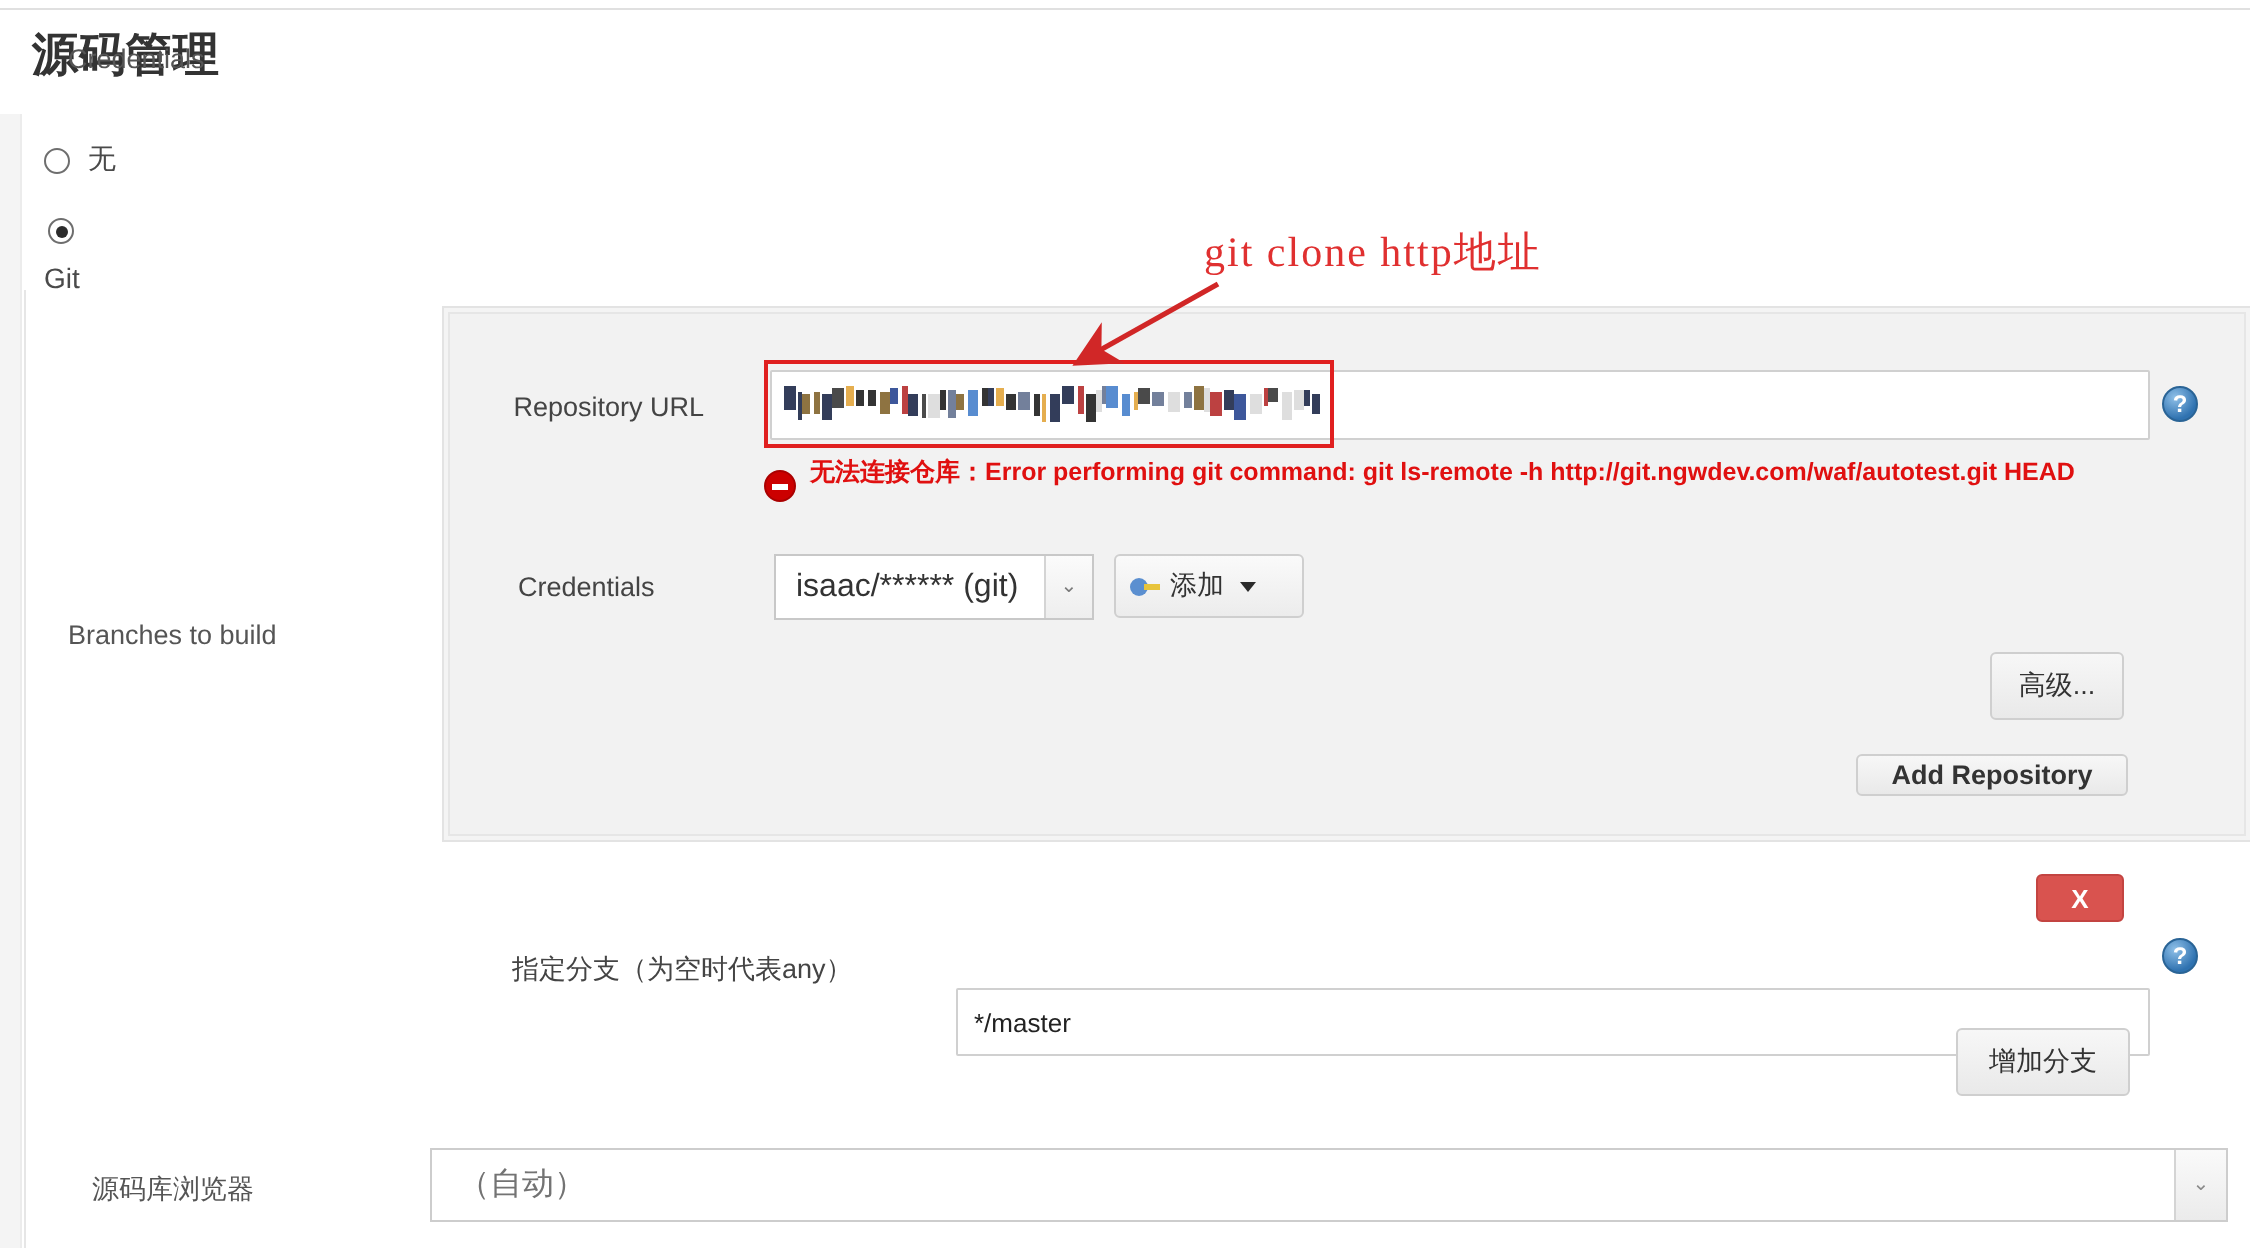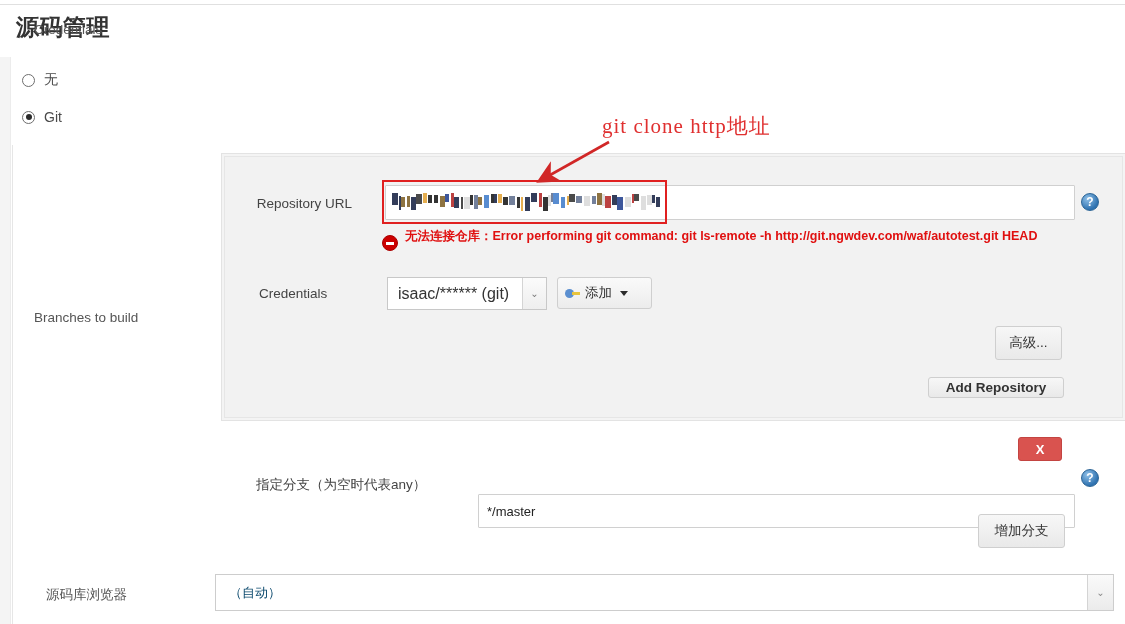--- a/index.html
+++ b/index.html
@@ -53,21 +53,21 @@
 
   
   .radio-row {
     position: absolute;
     left: 22px;
     display: flex;
     align-items: center;
     gap: 9px;
   }
   .radio-row.r1 { top: 71px; }
-  .radio-row.r2 { top: 109px; }
+  .radio-row.r2 { top: 109px; flex-direction: column; }
   .radio-dot {
     width: 13px; height: 13px;
     border-radius: 50%;
     border: 1px solid #6e6e6e;
     background: #ffffff;
     box-sizing: border-box;
     position: relative;
     flex: 0 0 auto;
   }
   .radio-dot.checked::after {
@@ -363,22 +363,22 @@
     width: 899px; height: 37px;
     background: #ffffff;
     border: 1px solid #cdcdcd;
     box-sizing: border-box;
     display: flex;
     align-items: center;
   }
   #browser-select .sel-text {
     flex: 1;
     padding-left: 13px;
-    font-size: 13px;
-    color: #0c4a6e;
+    font-size: 16px;
+    color: #737373;
   }
   #browser-select .sel-arrow {
     width: 25px; height: 35px;
     background: linear-gradient(#fafafa, #ebebeb);
     border-left: 1px solid #d4d4d4;
     display: flex;
     align-items: center;
     justify-content: center;
     color: #8a8a8a;
     font-size: 10px;

